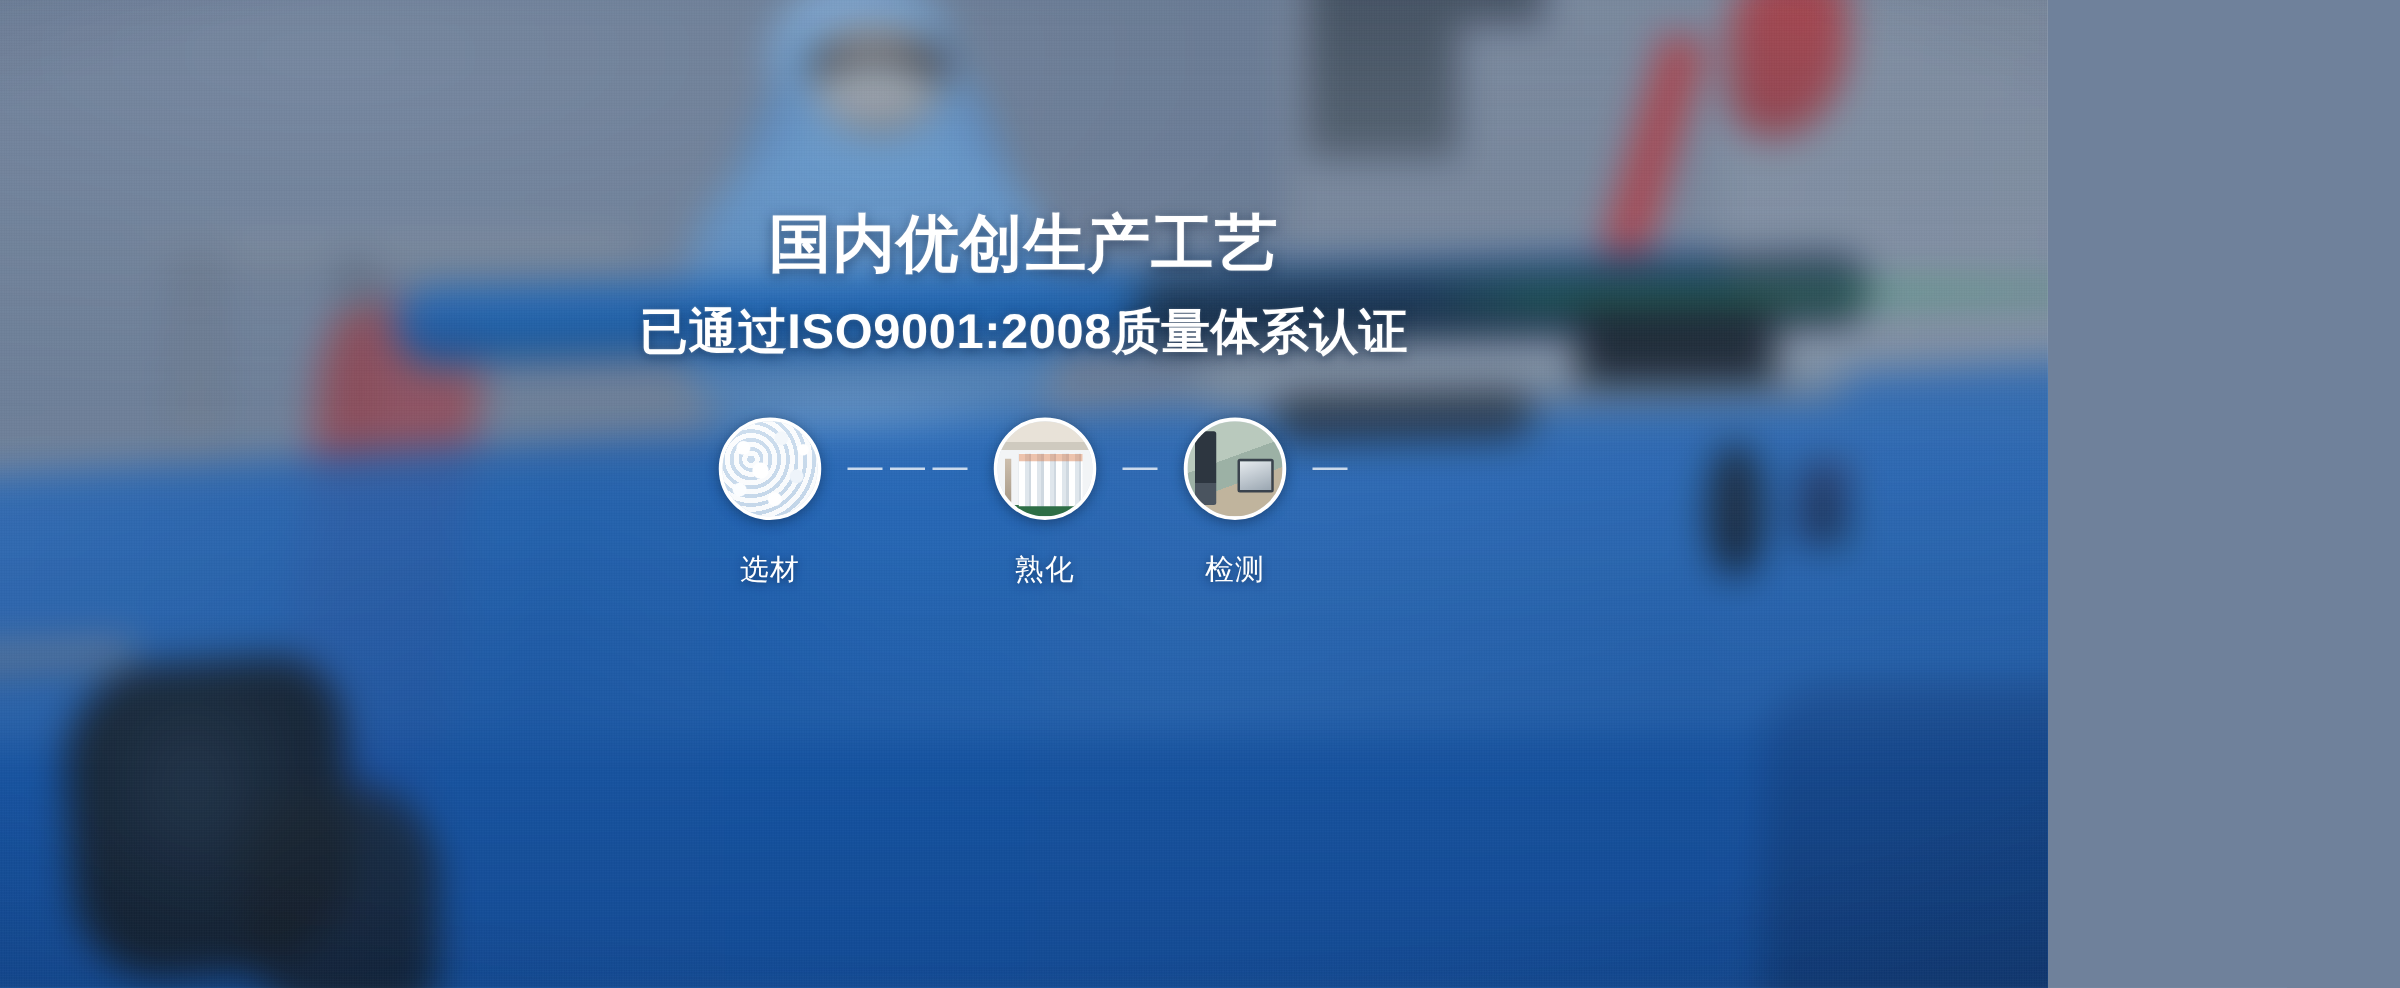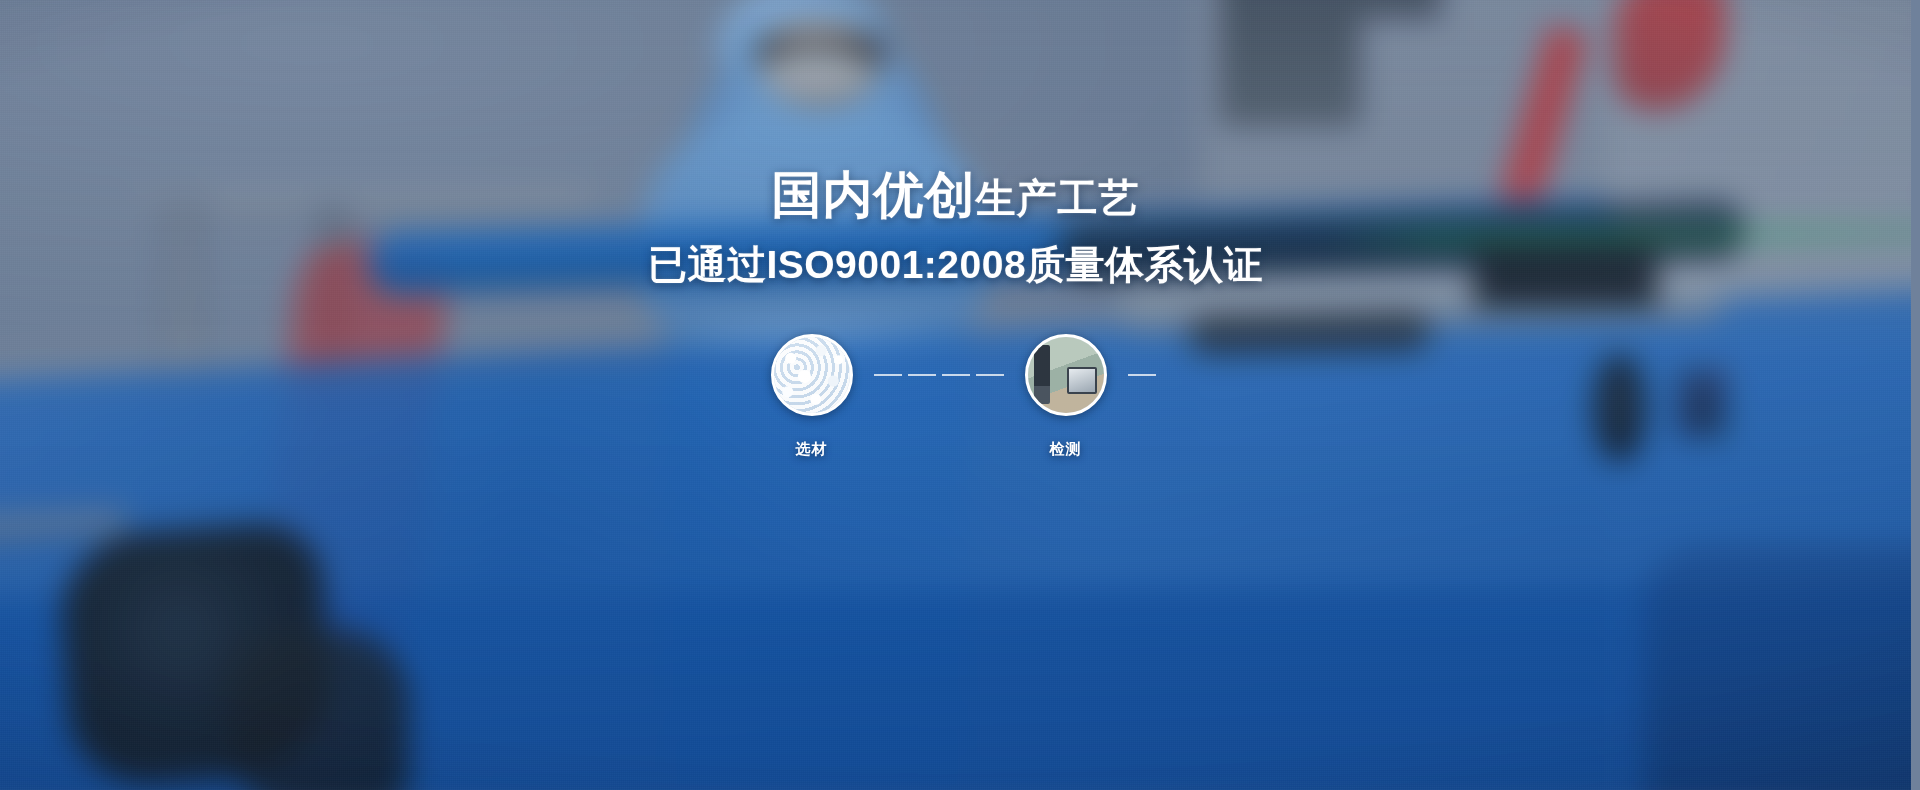--- a/index.html
+++ b/index.html
@@ -6,21 +6,21 @@
   html,body{margin:0;padding:0;background:#6f819b;}
   *{box-sizing:border-box;}
   body{
     font-family:"Liberation Sans","DejaVu Sans",sans-serif;
     -webkit-font-smoothing:antialiased;
   }
 
   
   #banner{
     position:relative;
-    width:1911px;height:790px;
+    width:1638px;height:790px;
     overflow:hidden;
     background:#7d8ea8;
   }
 
   
   .bg-layer{position:absolute;inset:0;}
   .bg-blur{filter:blur(14px);transform:scale(1.06);}
 
   
   .wall{
@@ -227,21 +227,21 @@
 
   .headline{
     white-space:nowrap;
     color:#ffffff;
     line-height:1;
     text-shadow:0 2px 10px rgba(8,30,62,.55), 0 0 2px rgba(255,255,255,.35);
     display:flex;align-items:baseline;
   }
   .hl-a{font-size:50px;font-weight:700;letter-spacing:1px;}
   .hl-b{font-size:64px;font-weight:800;letter-spacing:0px;margin:0 2px;}
-  .hl-c{font-size:40px;font-weight:700;letter-spacing:1px;}
+  .hl-c{font-size:50px;font-weight:700;letter-spacing:1px;}
 
   .subline{
     margin-top:18px;
     font-size:39px;font-weight:800;color:#ffffff;letter-spacing:.5px;
     text-shadow:0 2px 9px rgba(8,30,62,.6), 0 0 2px rgba(255,255,255,.3);
     white-space:nowrap;
   }
 
   
   .steps{
@@ -253,21 +253,21 @@
   }
   .bubble{
     width:82px;height:82px;border-radius:50%;
     border:3px solid #ffffff;
     box-shadow:0 2px 10px rgba(6,24,52,.45);
     overflow:hidden;position:relative;background:#dfe6ee;
   }
   .bubble .art{position:absolute;inset:0;}
   .step-label{
     margin-top:24px;
-    font-size:15px;font-weight:700;color:#ffffff;letter-spacing:1px;
+    font-size:23px;font-weight:400;color:#ffffff;letter-spacing:1px;
     text-shadow:0 2px 7px rgba(8,30,62,.6);
     white-space:nowrap;
   }
   .connector{
     width:34px;height:82px;
     display:flex;align-items:center;justify-content:center;
     flex:0 0 auto;
   }
   .connector span{
     display:block;width:28px;height:2px;background:rgba(255,255,255,.75);
@@ -424,20 +424,26 @@
 
       <div class="connector">
           <span></span>
         </div>
 
 
       <div class="connector">
           <span></span>
         </div>
 
+      <div class="step">
+        <div class="bubble">
+          <div class="art art-cure"></div>
+        </div>
+        <div class="step-label">熟化</div>
+      </div>
 
       <div class="connector">
           <span></span>
         </div>
 
       <div class="step">
         <div class="bubble">
           <div class="art art-test"></div>
         </div>
         <div class="step-label">检测</div>

